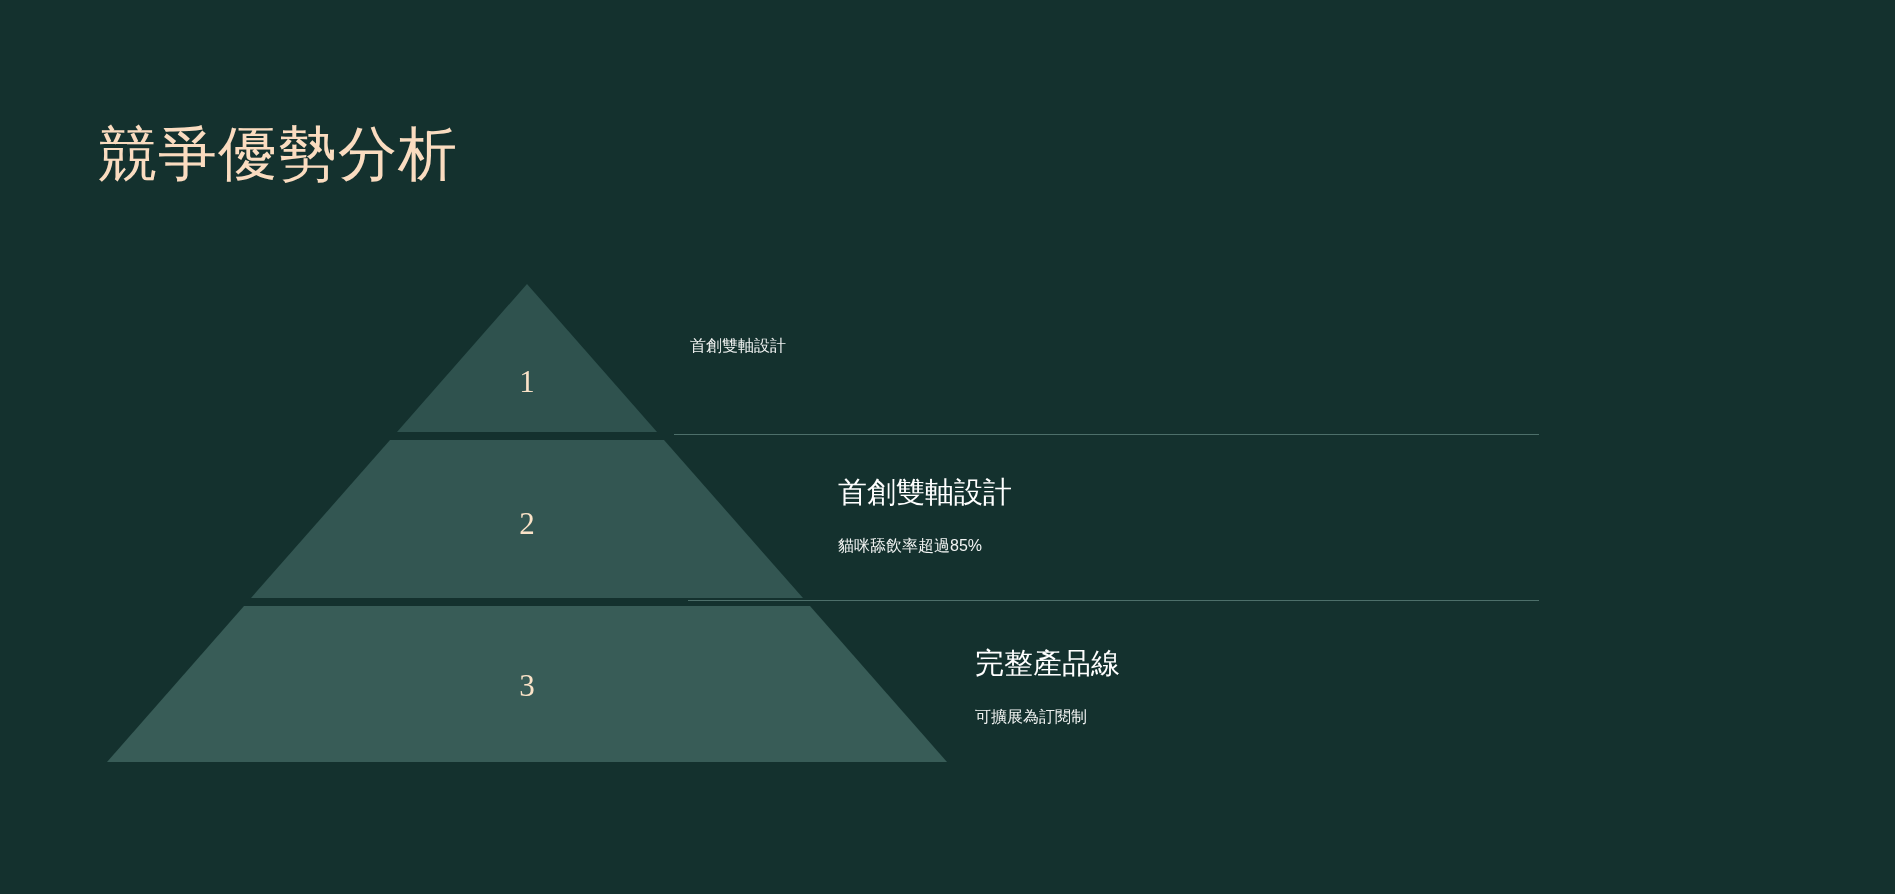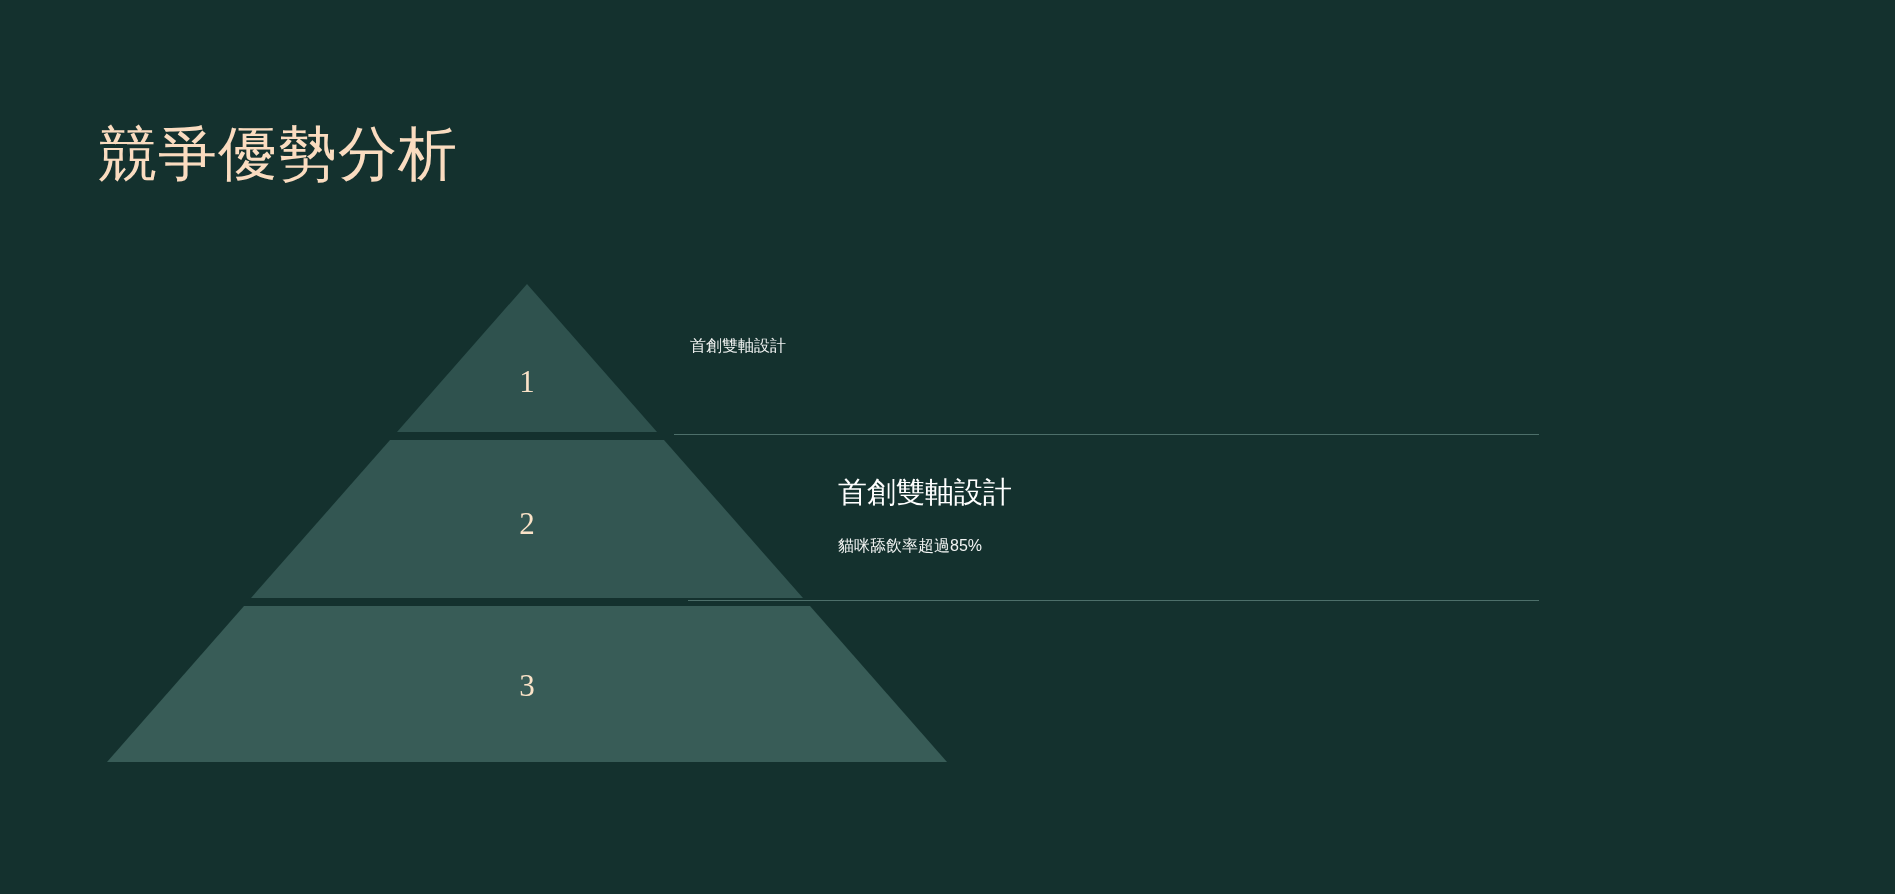--- a/index.html
+++ b/index.html
@@ -124,14 +124,18 @@
 
   <div class="tier-text" id="tier-text-1">
     <div class="tier-sub">首創雙軸設計</div>
   </div>
 
   <div class="tier-text" id="tier-text-2">
     <div class="tier-heading">首創雙軸設計</div>
     <div class="tier-sub">貓咪舔飲率超過85%</div>
   </div>
 
+  <div class="tier-text" id="tier-text-3">
+    <div class="tier-heading">完整產品線</div>
+    <div class="tier-sub">可擴展為訂閱制</div>
+  </div>
 
 </div>
 
 </body></html>

